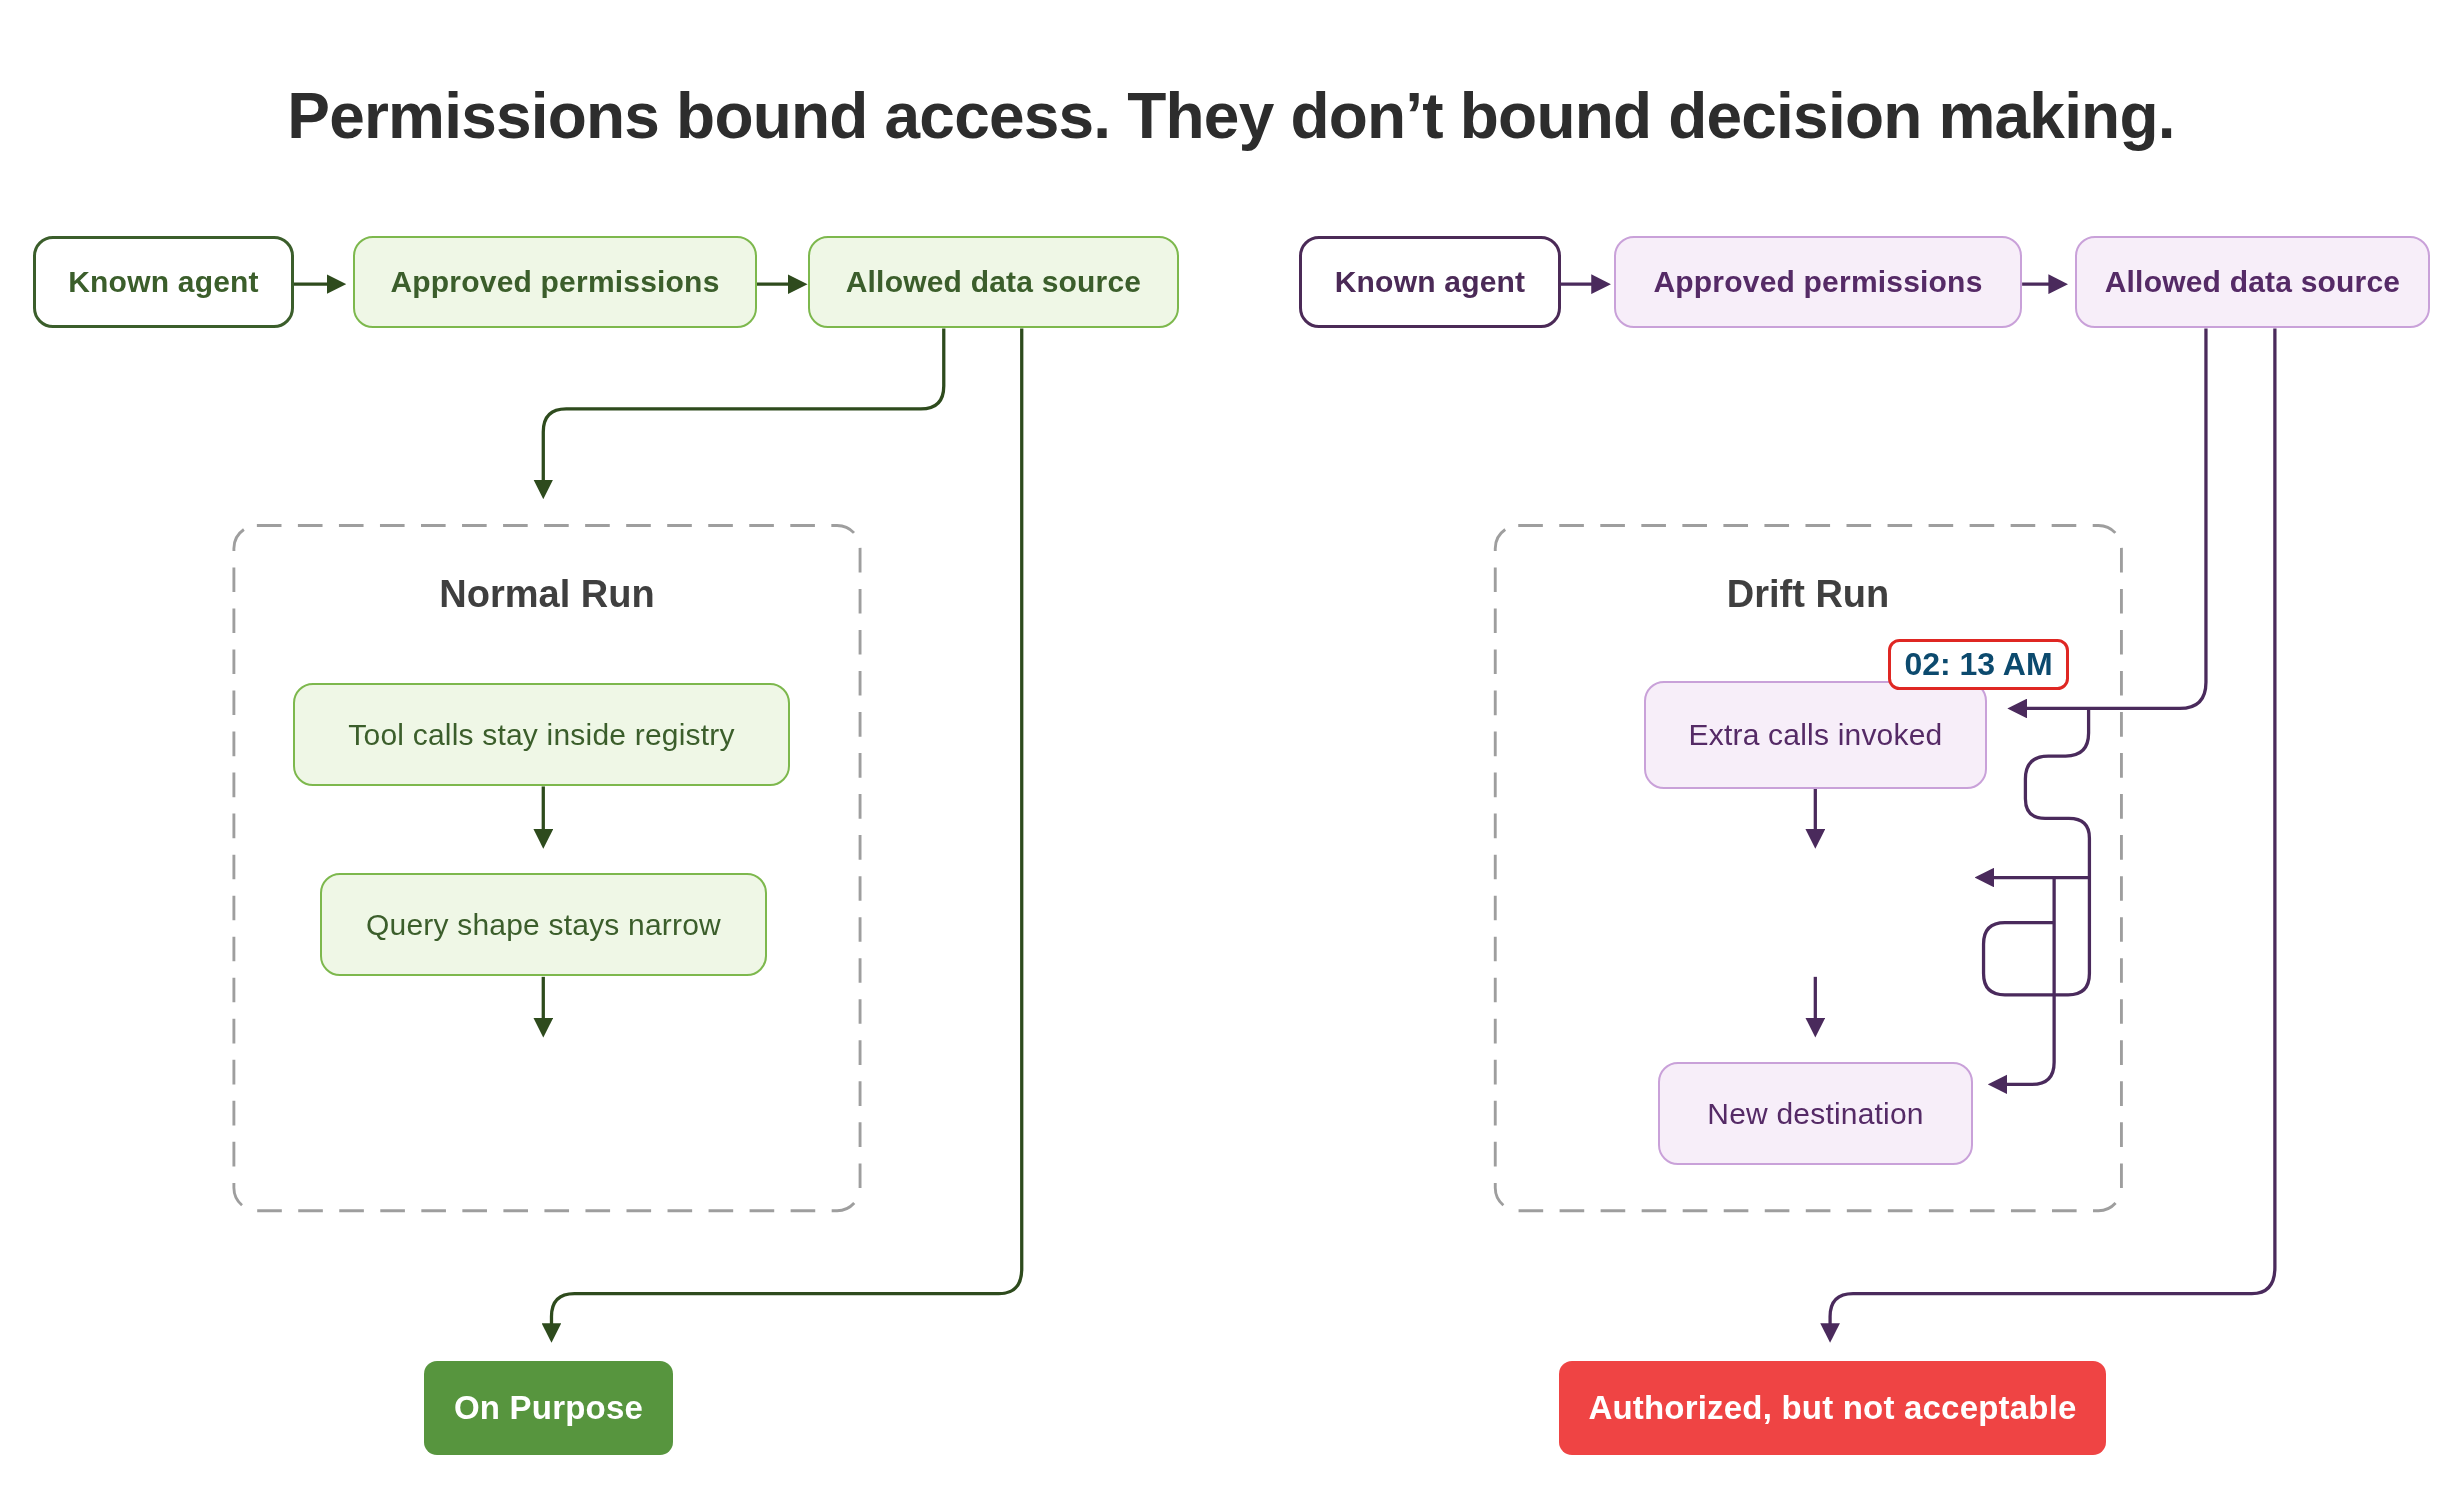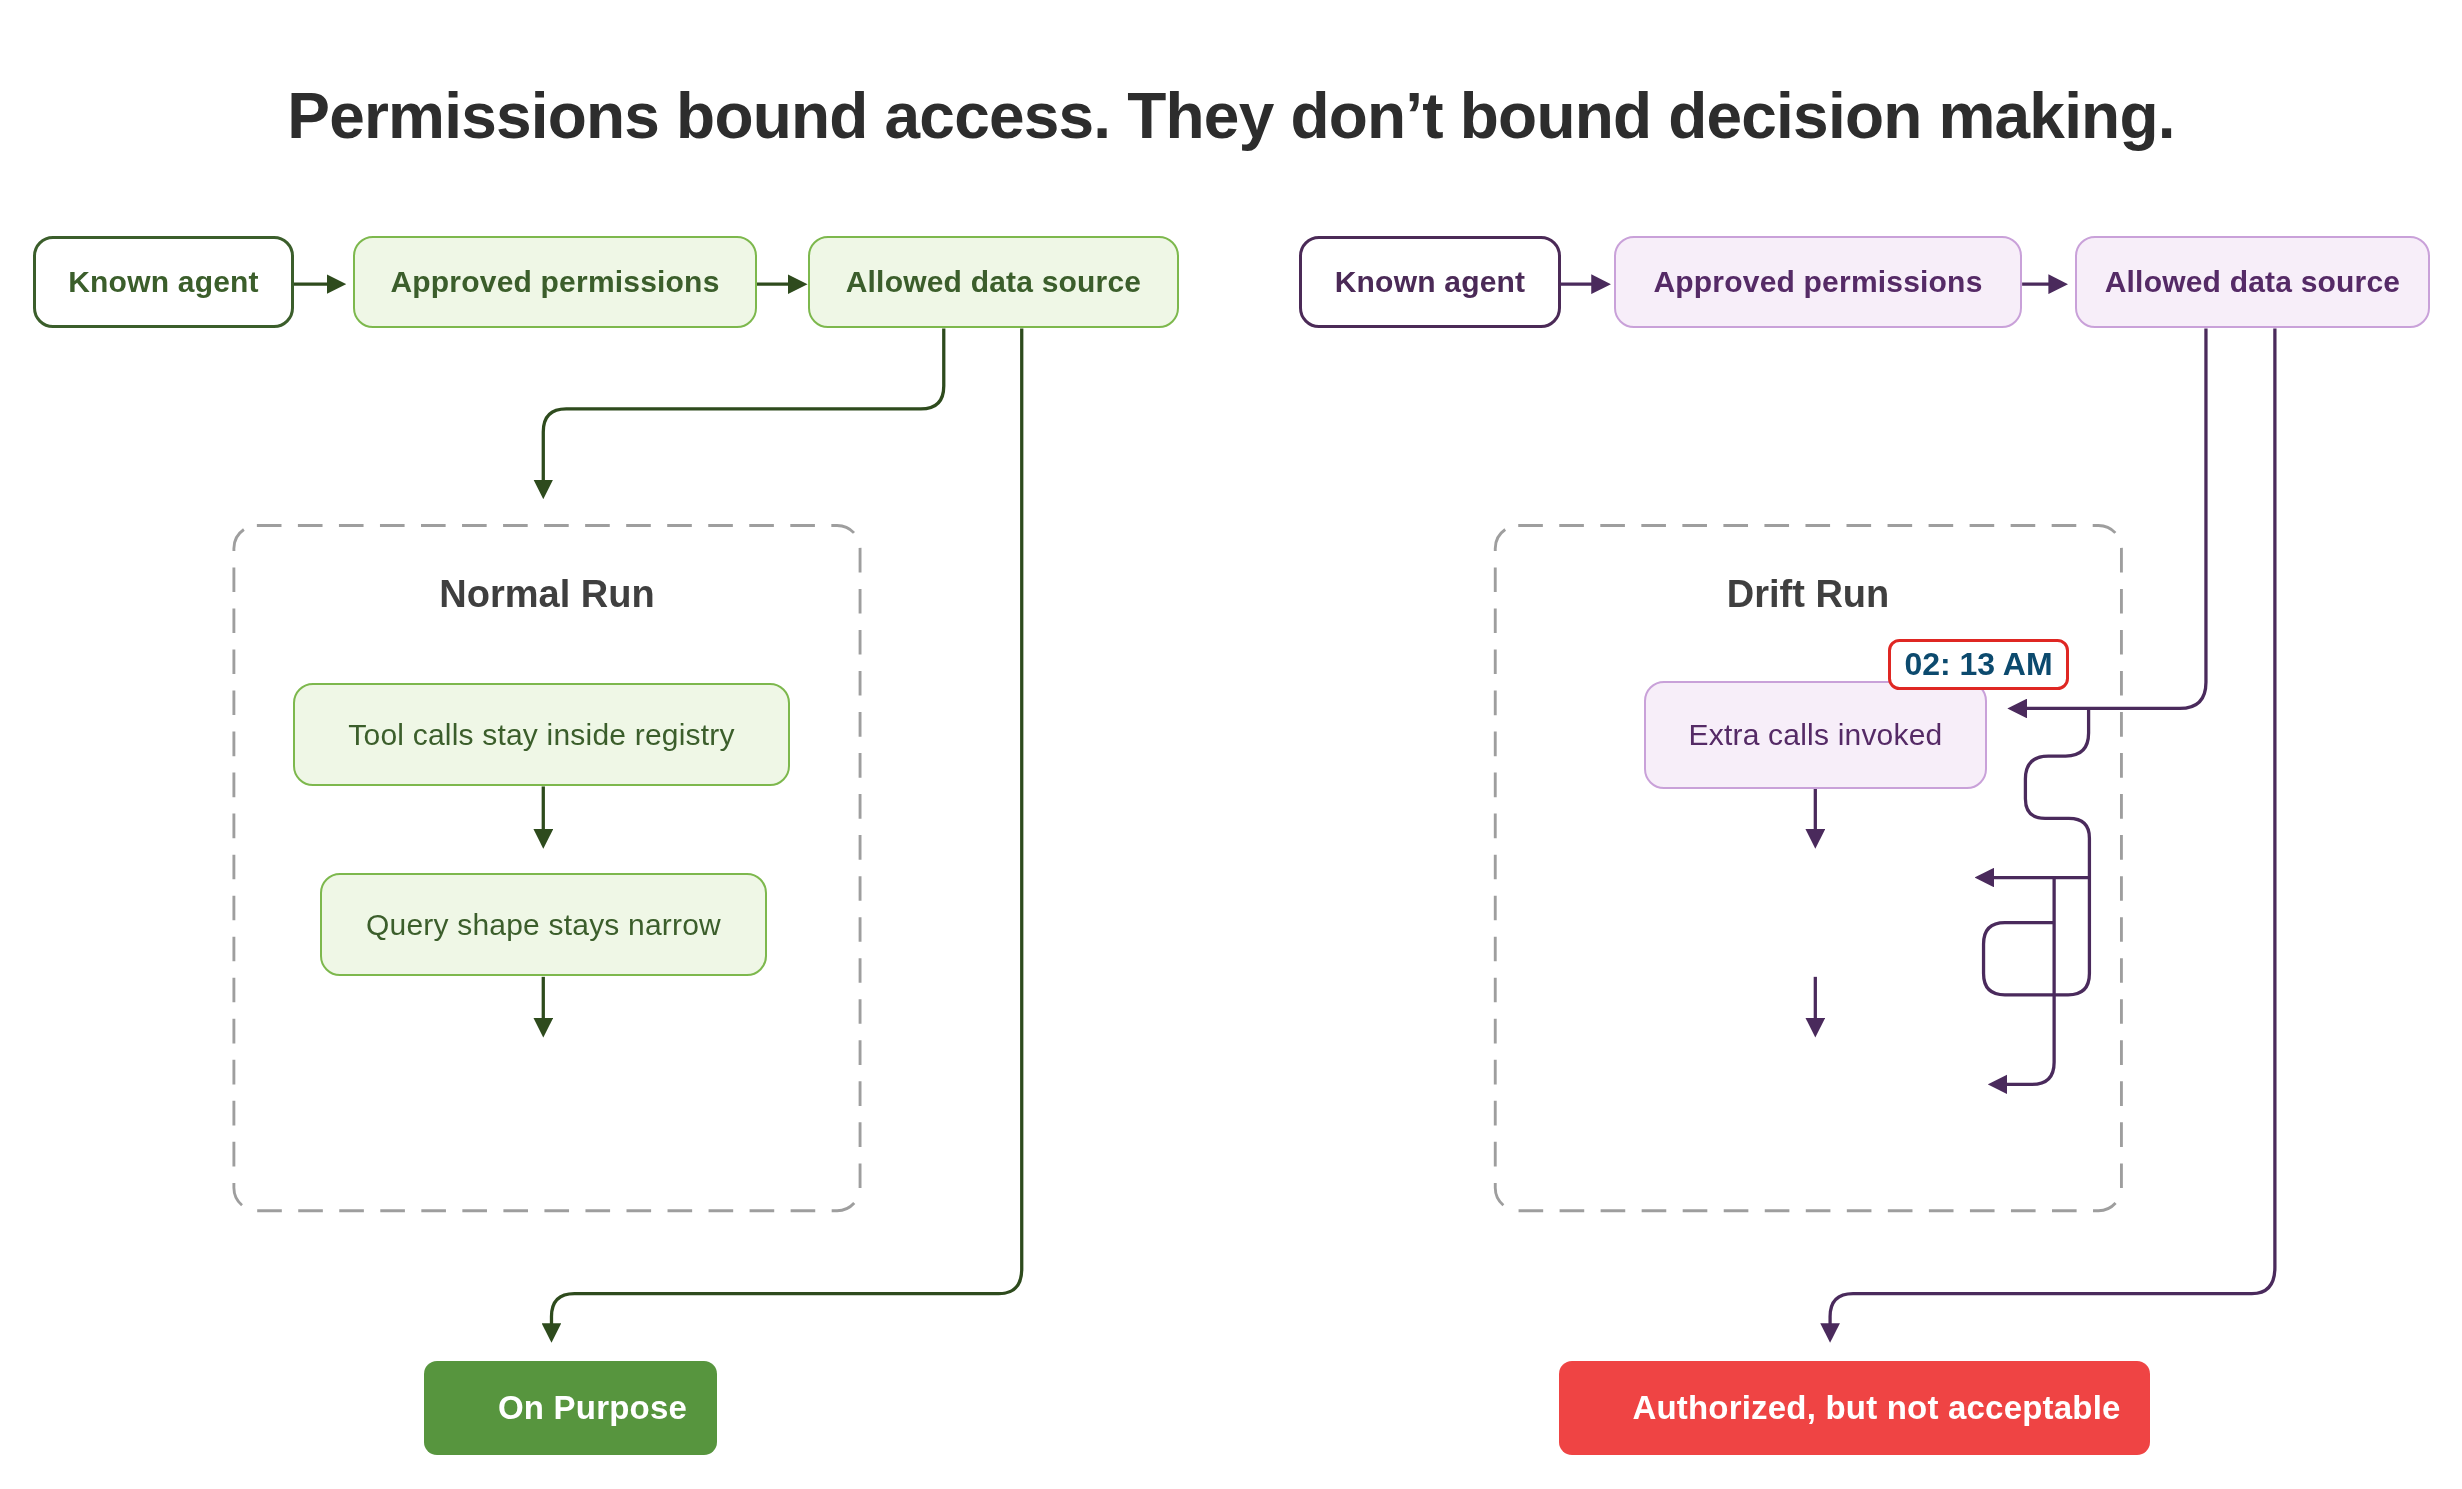--- a/index.html
+++ b/index.html
@@ -15,21 +15,21 @@
   
   .agent-g{background:#ffffff;border:3.3px solid #3b5e2b;color:#3b5e2b;}
   .soft-g{background:#eff7e6;border:2.5px solid #7db84d;color:#3b5e2b;}
   .agent-p{background:#ffffff;border:3.3px solid #4b2a57;color:#4b2a57;}
   .soft-p{background:#f7eef9;border:2.5px solid #c9a1d9;color:#552a66;}
   .step{font-weight:500;}
   .zone-title{position:absolute;z-index:3;text-align:center;font-size:38px;
       font-weight:600;color:#3f3f3f;}
   .outcome{position:absolute;display:flex;align-items:center;justify-content:center;
       border-radius:13px;color:#ffffff;font-size:33px;font-weight:700;z-index:3;
-      letter-spacing:0.2px;padding-left:44px;}
+      letter-spacing:0.2px;}
   .outcome-green{background:#57953e;}
   .outcome-red{background:#ef4444;}
   .time-badge{position:absolute;display:flex;align-items:center;justify-content:center;
       background:#ffffff;border:3.3px solid #df2723;color:#0c4a6e;border-radius:11.5px;
       font-size:32px;font-weight:600;z-index:5;box-sizing:border-box;}
 </style>
 </head>
 <body>
 
 <div class="stage">
@@ -80,16 +80,17 @@
   <div class="node soft-p" style="left:2075px;top:236px;width:355px;height:92px;">Allowed data source</div>
 
   <div class="zone-title" style="left:234px;top:573px;width:626px;">Normal Run</div>
   <div class="node soft-g step" style="left:320px;top:873px;width:447px;height:103px;">Query shape stays narrow</div>
   <div class="node soft-g step" style="left:293px;top:683px;width:497px;height:103px;">Tool calls stay inside registry</div>
   <div class="outcome outcome-green" style="left:424px;top:1361px;width:249px;height:94px;">On Purpose</div>
 
   <div class="zone-title" style="left:1495px;top:573px;width:626px;">Drift Run</div>
   <div class="node soft-p step" style="left:1644px;top:681px;width:343px;height:108px;">Extra calls invoked</div>
   <div class="time-badge" style="left:1888px;top:639px;width:181px;height:51px;">02: 13 AM</div>
+  <div class="node soft-p step" style="left:1658px;top:1062px;width:315px;height:103px;">New destination</div>
   <div class="outcome outcome-red" style="left:1559px;top:1361px;width:547px;height:94px;">Authorized, but not acceptable</div>
 
 </div>
 
 
 </body></html>

